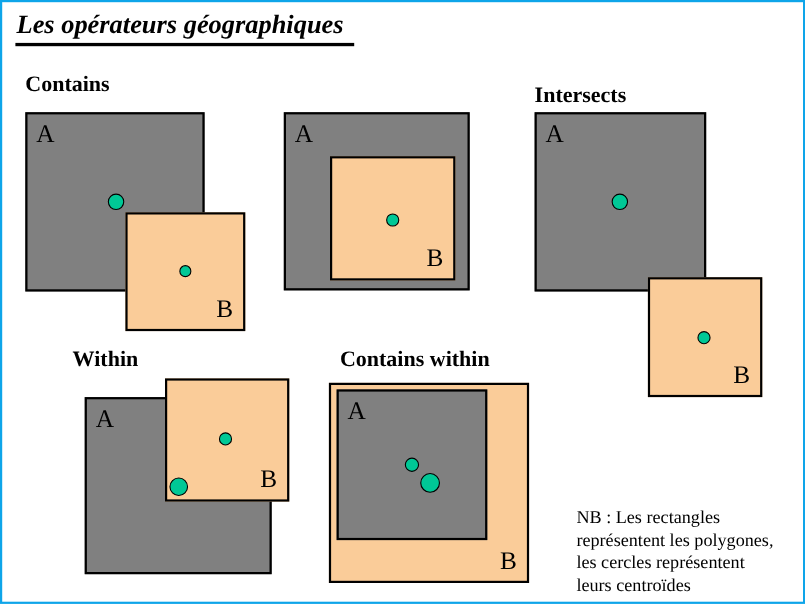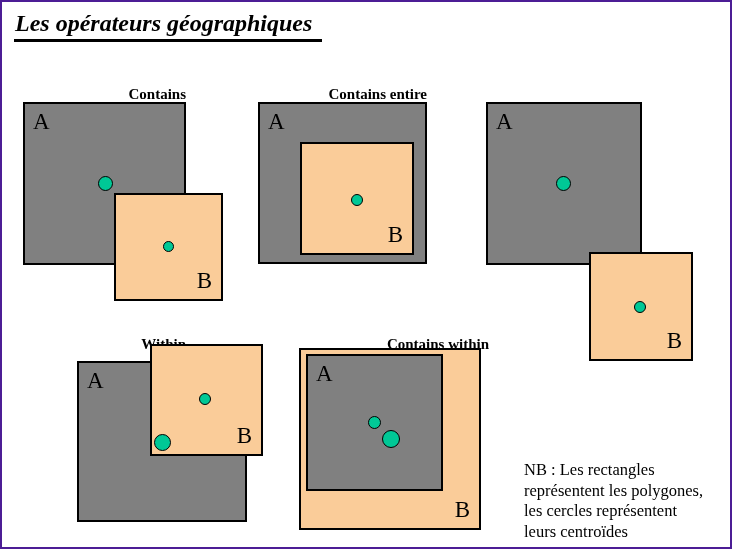--- a/index.html
+++ b/index.html
@@ -1,45 +1,44 @@
 <!DOCTYPE html>
 <html style="--polygon-a: #808080; --polygon-b: #FACC99; --centroid: #00C896;"><head>
 <meta charset="utf-8">
 <style>
   html, body { margin: 0; padding: 0; background: #ffffff; }
   .stage {
     position: relative;
     width: 732px;
     height: 549px;
     background: #ffffff;
-    border: 2px solid #4c1d95;
+    border: 2px solid #0ea5e9;
     box-sizing: border-box;
     font-family: "Liberation Serif", serif;
     overflow: hidden;
   }
   .main-title {
     position: absolute;
     left: 12px;
     top: 8px;
     font-size: 24px;
     font-weight: bold;
     font-style: italic;
     color: #000000;
     border-bottom: 3px solid #000000;
     padding: 0 10px 2px 1px;
     white-space: nowrap;
   }
   .op-title {
     position: absolute;
-    font-size: 15px;
+    font-size: 20px;
     font-weight: bold;
     color: #000000;
-    text-align: right;
+    text-align: left;
     white-space: nowrap;
-    margin-top: 20px;
   }
   .rect {
     position: absolute;
     border: 2px solid #000000;
     box-sizing: border-box;
   }
   .rect-a { background: var(--polygon-a, #808080); }
   .rect-b { background: var(--polygon-b, #FACC99); }
   .lbl {
     position: absolute;
@@ -76,29 +75,29 @@
   <div class="op-title" style="left:21px; top:64px; width:163px;">Contains</div>
   <div class="rect rect-a" style="left:21px; top:100px; width:163px; height:163px;">
     <span class="lbl lbl-a">A</span>
   </div>
   <div class="rect rect-b" style="left:112px; top:191px; width:109px; height:108px;">
     <span class="lbl lbl-b">B</span>
   </div>
   <div class="centroid" style="left:96px; top:174px; width:15px; height:15px;"></div>
   <div class="centroid" style="left:161px; top:239px; width:11px; height:11px;"></div>
 
-  <div class="op-title" style="left:256px; top:64px; width:169px;">Contains entire</div>
   <div class="rect rect-a" style="left:256px; top:100px; width:169px; height:162px;">
     <span class="lbl lbl-a">A</span>
   </div>
   <div class="rect rect-b" style="left:298px; top:140px; width:114px; height:113px;">
     <span class="lbl lbl-b">B</span>
   </div>
   <div class="centroid" style="left:349px; top:192px; width:12px; height:12px;"></div>
 
+  <div class="op-title" style="left:484px; top:74px; width:140px;">Intersects</div>
   <div class="rect rect-a" style="left:484px; top:100px; width:156px; height:163px;">
     <span class="lbl lbl-a">A</span>
   </div>
   <div class="rect rect-b" style="left:587px; top:250px; width:104px; height:109px;">
     <span class="lbl lbl-b">B</span>
   </div>
   <div class="centroid" style="left:554px; top:174px; width:15px; height:15px;"></div>
   <div class="centroid" style="left:632px; top:299px; width:12px; height:12px;"></div>
 
   <div class="op-title" style="left:64px; top:314px; width:120px;">Within</div>

